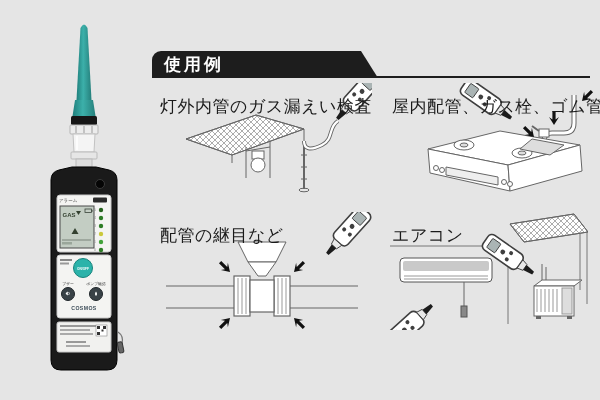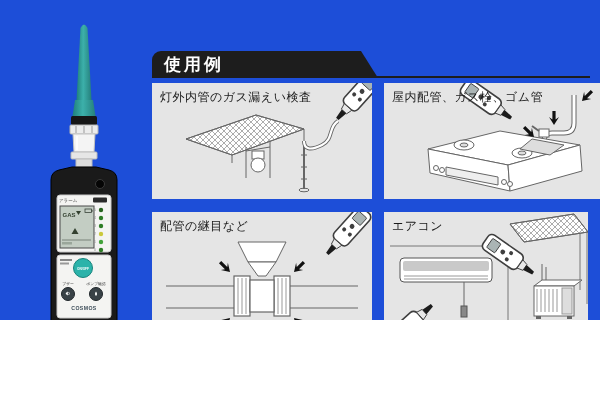--- a/index.html
+++ b/index.html
@@ -1,30 +1,30 @@
 <!DOCTYPE html>
 <html><head>
 <meta charset="utf-8">
 <style>
   html,body{margin:0;padding:0;background:#fff;}
-  .stage{position:relative;width:600px;height:320px;background:#1d4ed8;overflow:hidden;
+  .stage{position:relative;width:600px;height:400px;background:#e5e5e5;overflow:hidden;
          font-family:"Liberation Sans","DejaVu Sans",sans-serif;}
   
   .device-photo{position:absolute;left:30px;top:12px;width:115px;height:365px;}
   
   .banner-outer{position:absolute;left:152px;top:51px;width:226px;height:27px;
                 border-top-left-radius:9px;overflow:hidden;}
   .banner-inner{width:100%;height:100%;background:#1d1d1d;
                 clip-path:polygon(0 0, calc(100% - 17px) 0, 100% 100%, 0 100%);
                 display:flex;align-items:center;}
   .banner-inner span{color:#ffffff;font-size:17px;font-weight:bold;letter-spacing:3px;
                      padding-left:12px;line-height:1;}
   .rule{position:absolute;left:152px;top:76px;width:438px;height:2px;background:#1d1d1d;}
   .cell{position:absolute;background:#e5e5e5;}
-  .cell .title{position:absolute;left:8px;top:6px;font-size:12px;color:#1a1a1a;
+  .cell .title{position:absolute;left:8px;top:12px;font-size:17px;color:#1a1a1a;
                font-weight:500;letter-spacing:0.5px;z-index:2;text-align:center;}
   .cell svg.illus{position:absolute;left:0;top:0;width:100%;height:100%;z-index:1;}
   .c1{left:152px;top:83px;width:220px;height:116px;}
   .c2{left:384px;top:83px;width:204px;height:116px;padding-left:36px;}
   .c3{left:152px;top:212px;width:220px;height:118px;}
   .c4{left:384px;top:212px;width:204px;height:118px;}
 </style>
 </head>
 <body>
 

